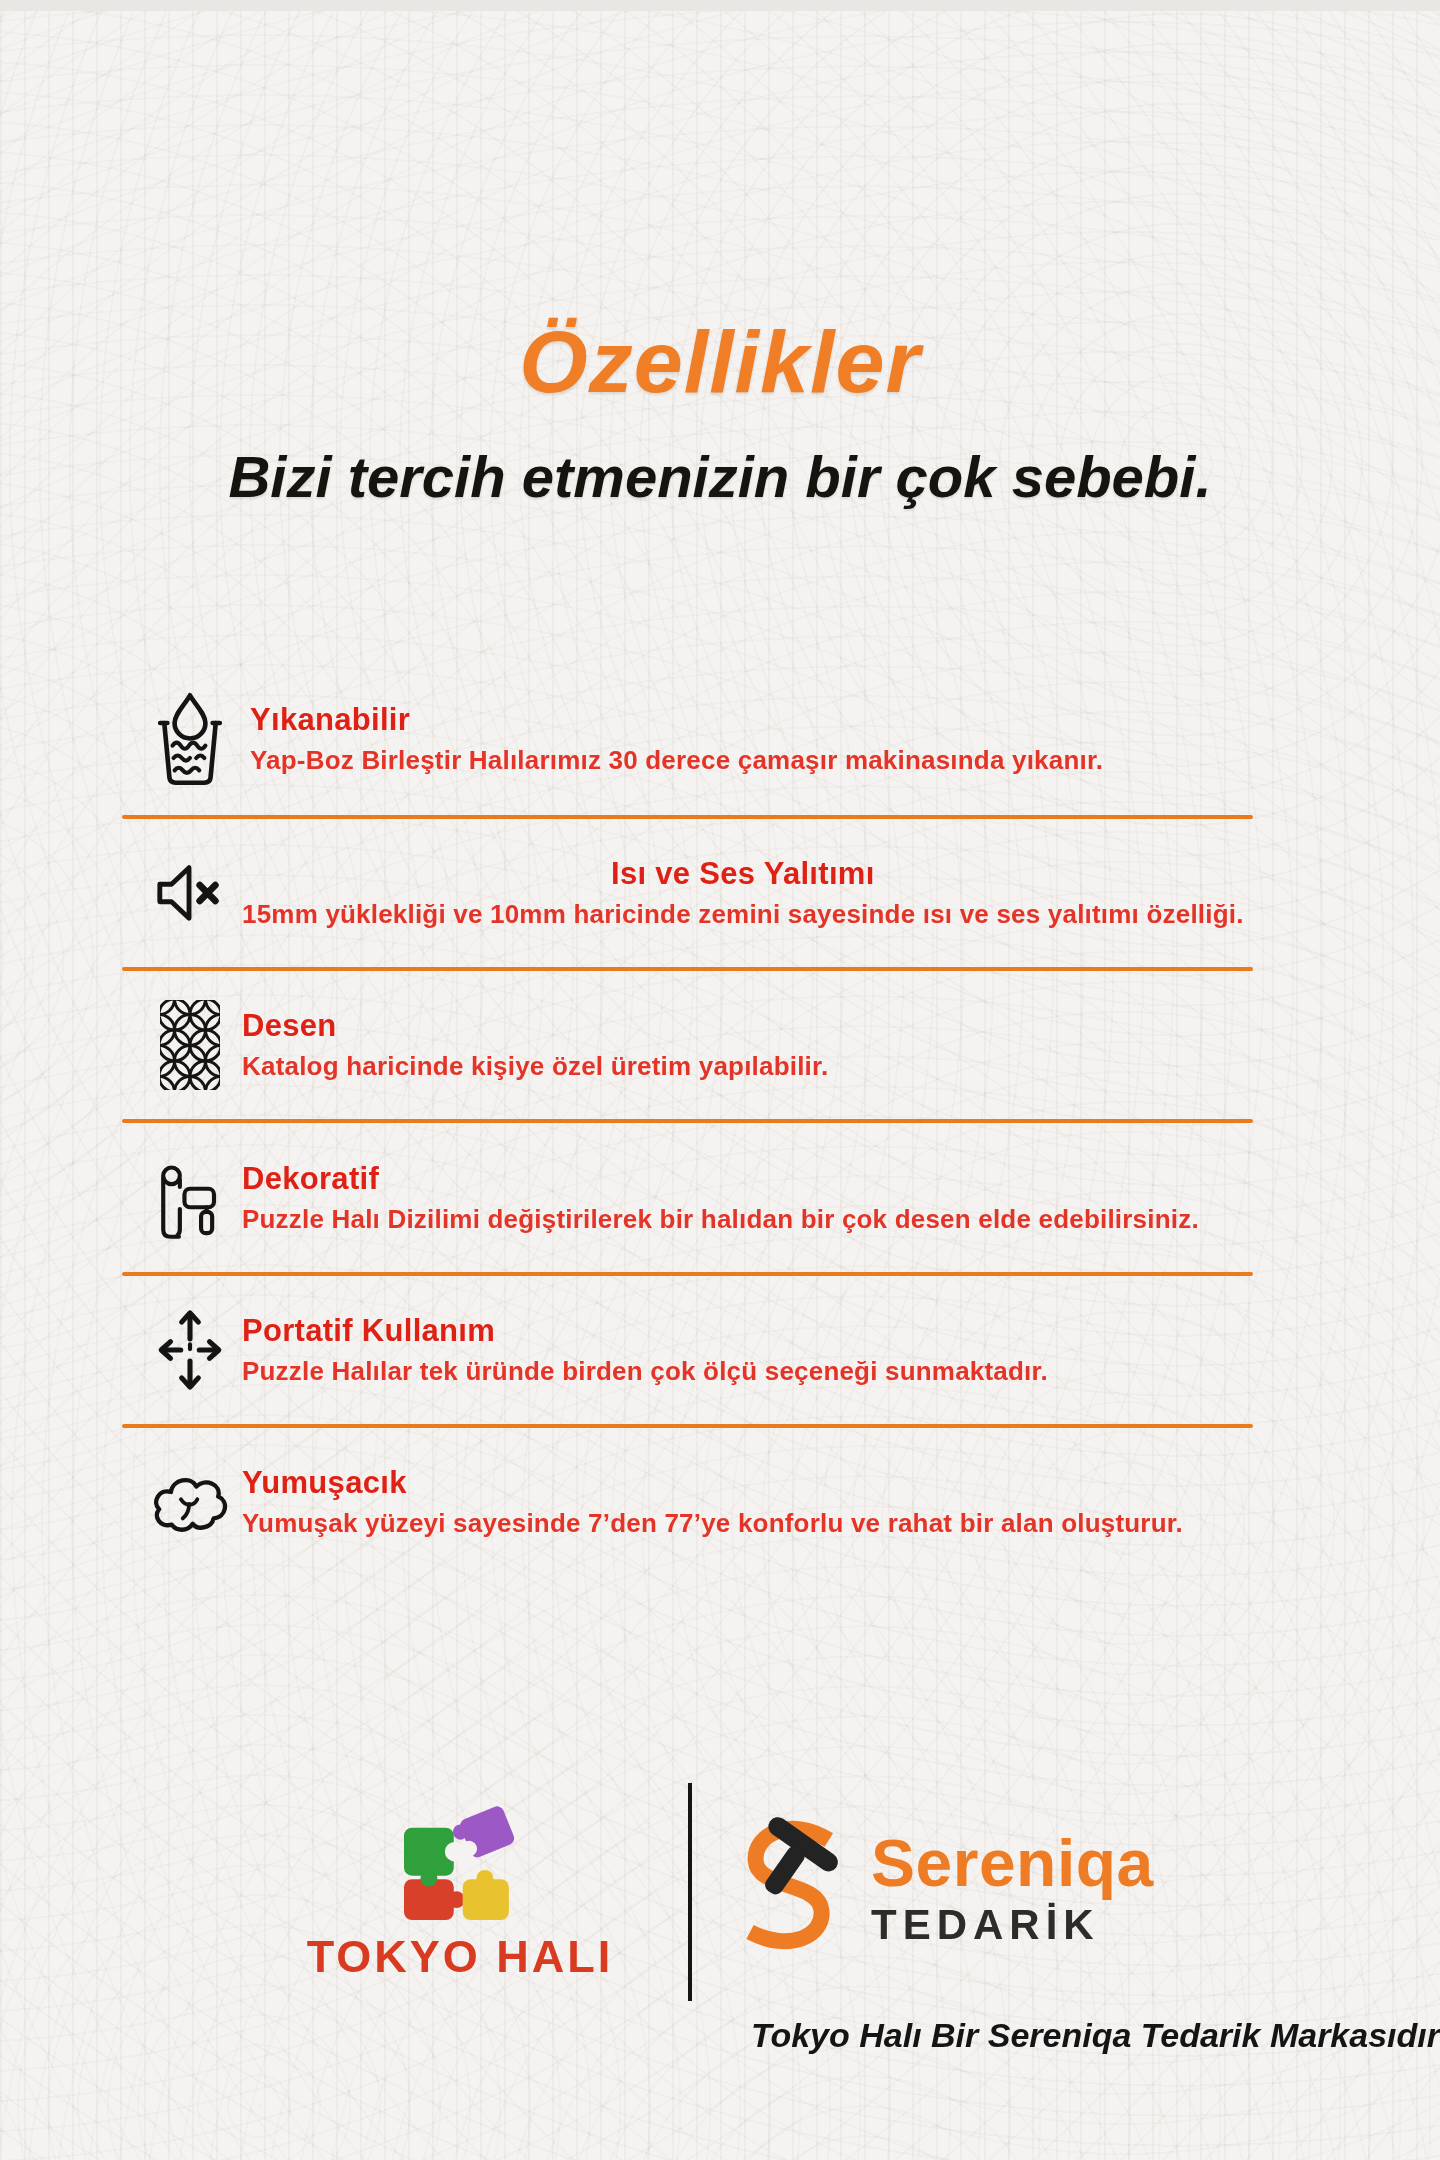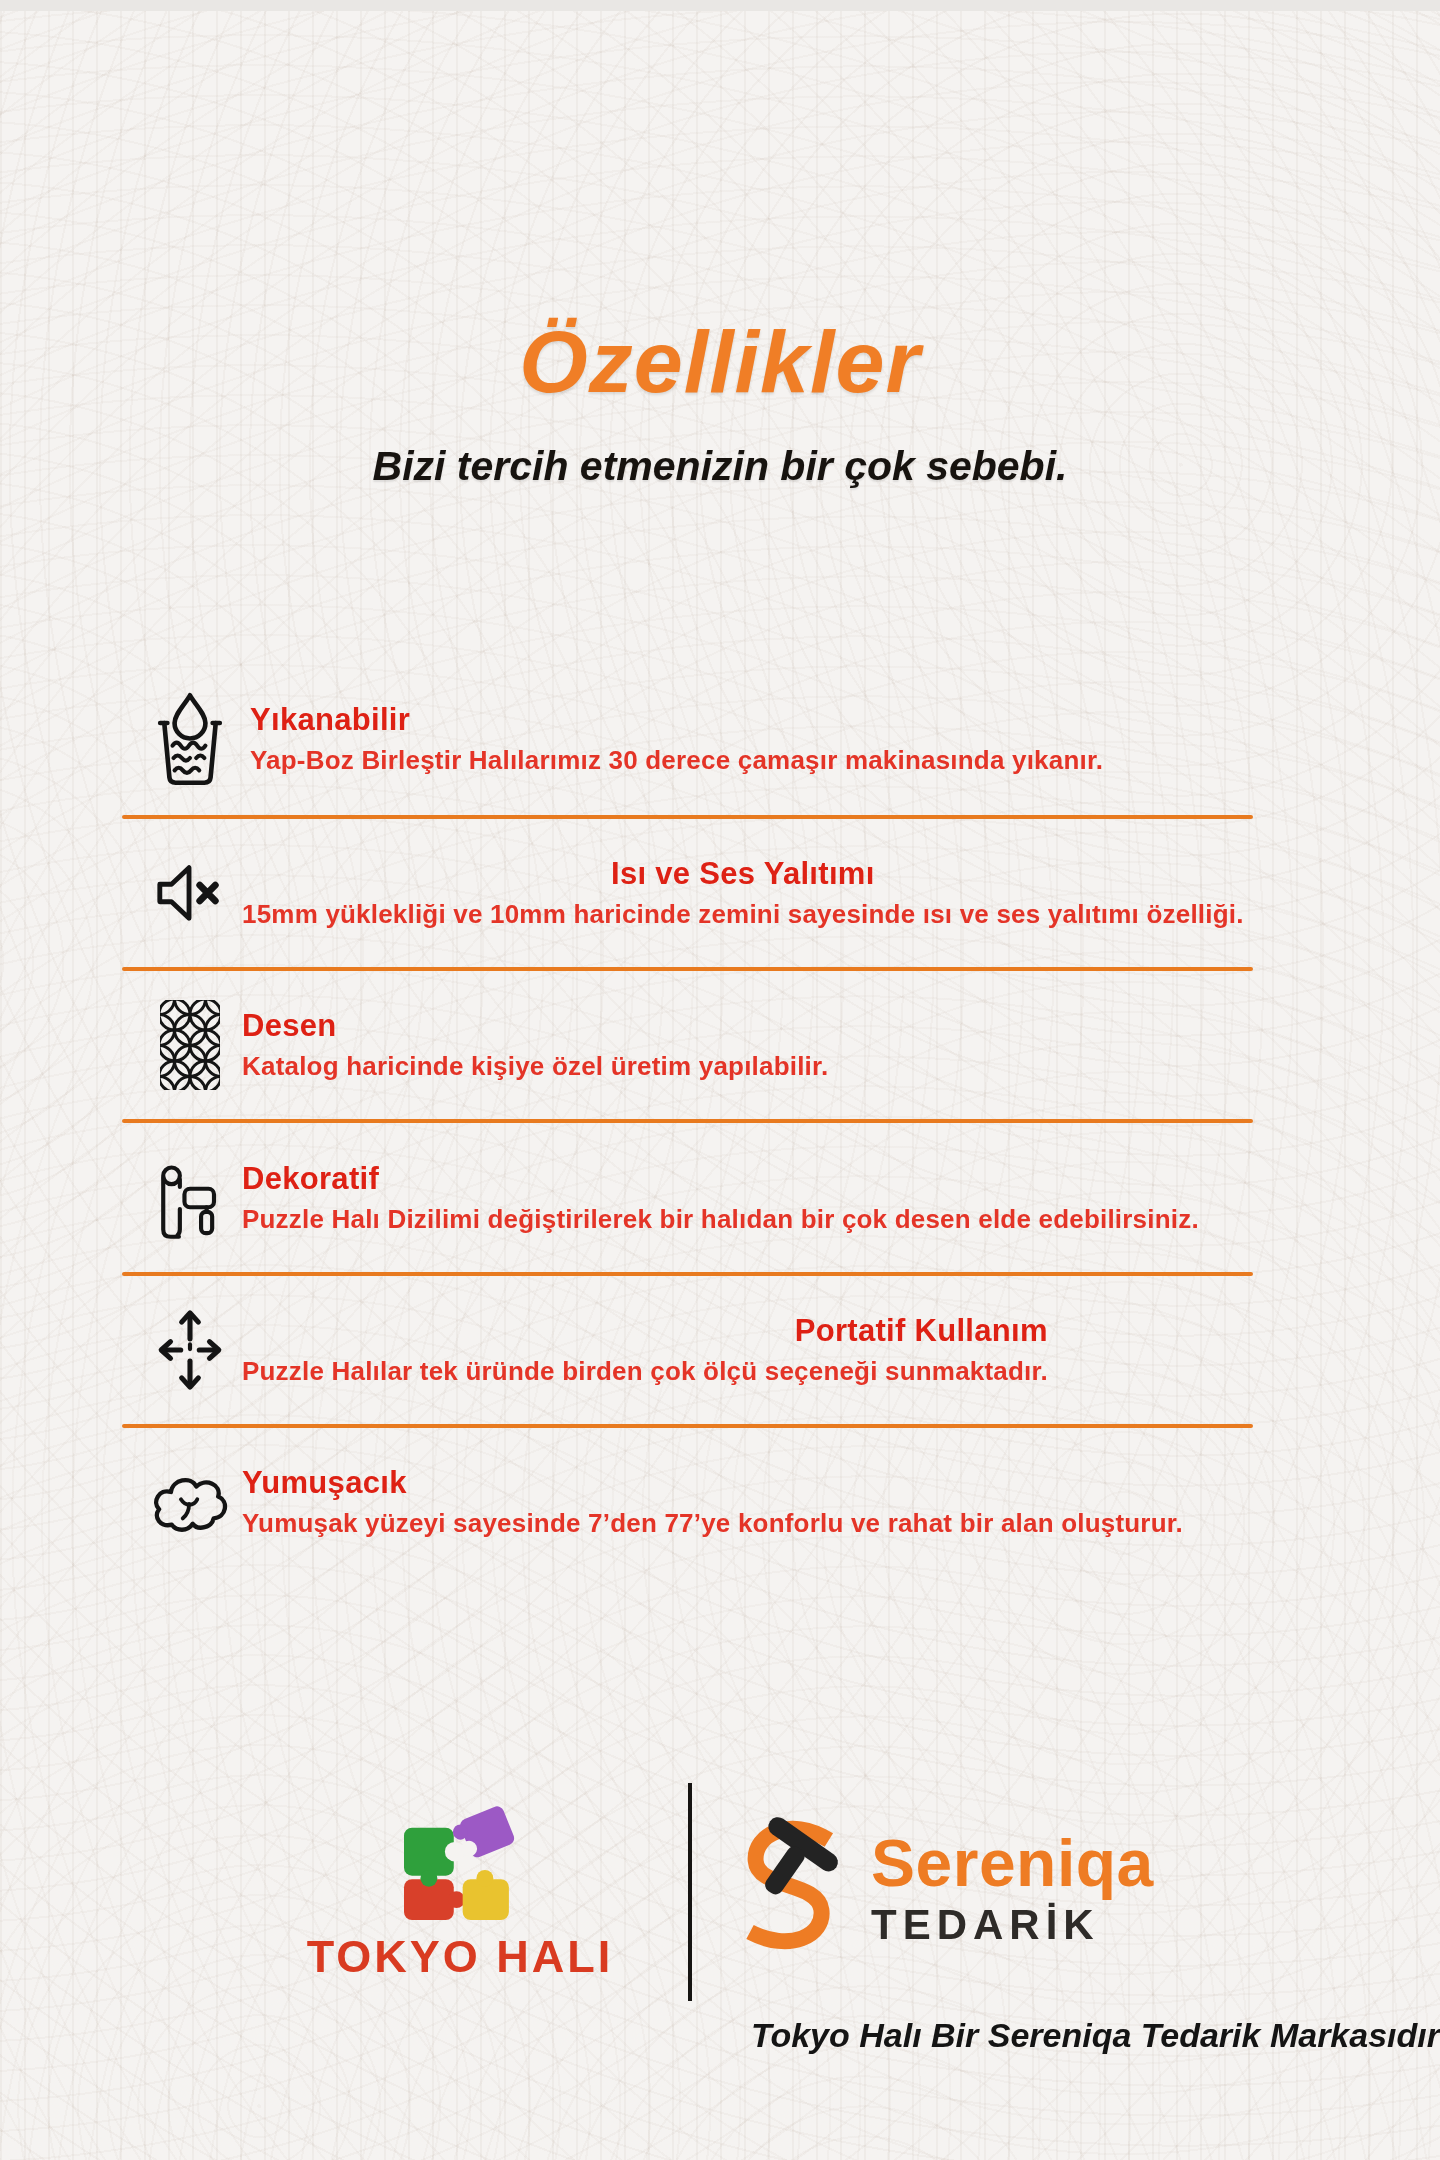--- a/index.html
+++ b/index.html
@@ -15,38 +15,38 @@
       repeating-radial-gradient(circle at 18% 97%, rgba(160,135,115,0.05) 0 2px, rgba(0,0,0,0) 2px 30px),
       repeating-radial-gradient(circle at 60% 104%, rgba(160,135,115,0.05) 0 2px, rgba(0,0,0,0) 2px 30px);
   }
   .page-title{
     position:absolute; top:300px; left:0; width:1440px; text-align:center;
     font-size:88px; font-weight:800; font-style:italic; letter-spacing:1px;
     color:#f07e26; text-shadow:0 2px 3px rgba(0,0,0,0.12);
   }
   .page-subtitle{
     position:absolute; top:432px; left:0; width:1440px; text-align:center;
-    font-size:41px; font-weight:800; font-style:italic; color:#17130f;
+    font-size:58px; font-weight:800; font-style:italic; color:#17130f;
     text-shadow:0 2px 2px rgba(0,0,0,0.10);
   }
   .feature{
     position:absolute; left:150px; width:1150px;
     display:flex; align-items:center;
   }
   .ficon{width:80px; min-width:80px; display:flex; justify-content:center; align-items:center;}
   .ftext{margin-left:12px;}
   .ftitle{font-size:31px; font-weight:800; color:#de2114; letter-spacing:0.3px;}
   .fdesc{font-size:26px; font-weight:600; color:#e43427; margin-top:7px; letter-spacing:0.2px;}
   .divider{
     position:absolute; left:122px; width:1131px; height:4px;
     background:#e87a1f; border-radius:2px;
   }
   .d1{top:804px;} .d2{top:956px;} .d3{top:1108px;} .d4{top:1261px;} .d5{top:1413px;}
   .f1{top:650px;height:156px;gap:8px;} .f2{top:808px;height:148px;text-align:center;} .f3{top:960px;height:148px;}
-  .f4{top:1112px;height:149px;} .f5{top:1265px;height:148px;text-align:right;} .f6{top:1417px;height:148px;}
+  .f4{top:1112px;height:149px;} .f5{top:1265px;height:148px;} .f6{top:1417px;height:148px;}
 
   
   .tokyo-block{position:absolute; left:250px; top:1790px; width:420px; text-align:center;}
   .tokyo-text{
     margin-top:10px; font-size:45px; font-weight:800; letter-spacing:3px;
     color:#d93b21;
   }
   .logo-vdivider{position:absolute; left:688px; top:1772px; width:4px; height:218px; background:#161412;}
   .sereniqa-block{position:absolute; left:735px; top:1795px; display:flex; align-items:center;}
   .sereniqa-texts{margin-left:14px;}

